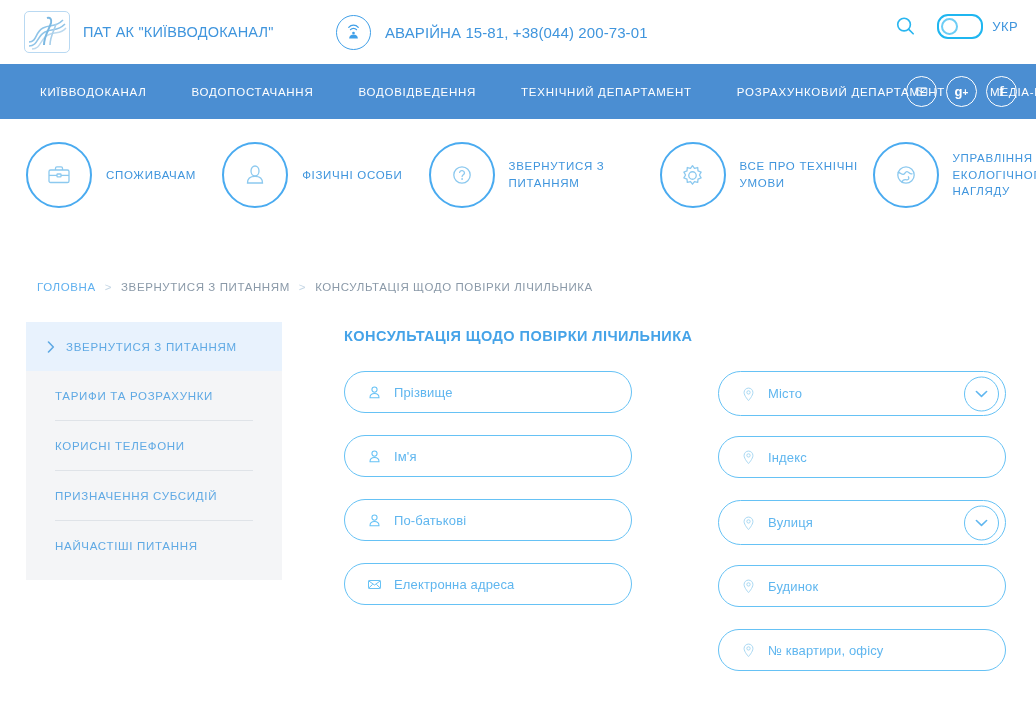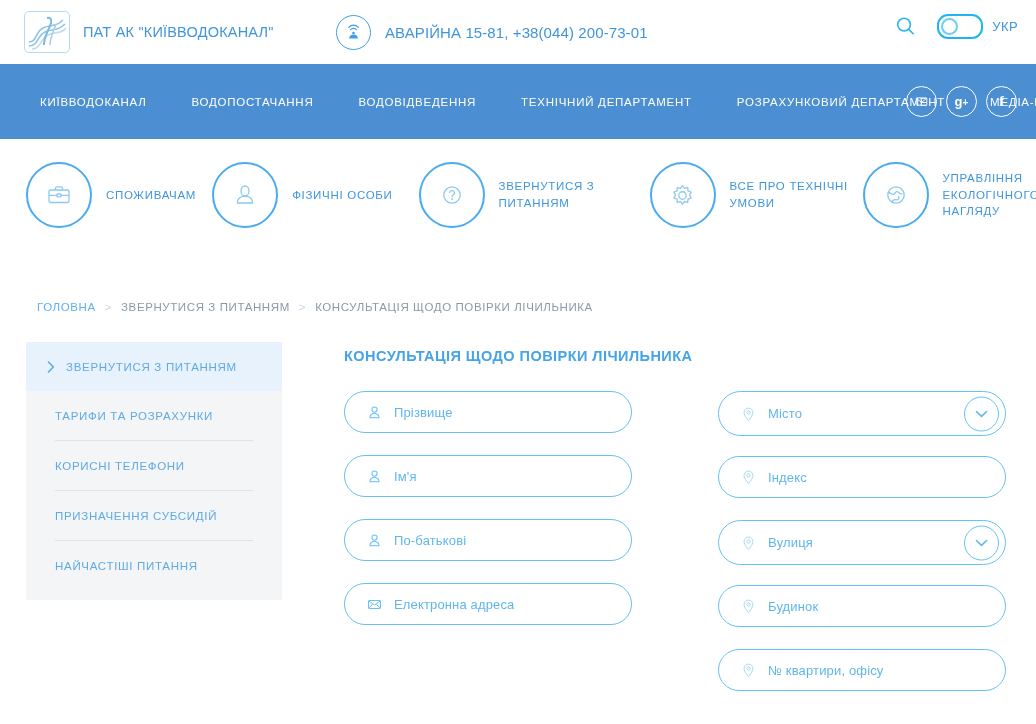--- a/index.html
+++ b/index.html
@@ -117,21 +117,21 @@
     box-sizing: content-box;
   }
   .lang-label {
     font-size: 13px;
     color: #3f95dd;
     letter-spacing: .4px;
   }
 
   
   .navbar {
-    height: 75px;
+    height: 55px;
     background: #4b8ed2;
     display: flex;
     align-items: center;
     position: relative;
   }
   .nav-items {
     display: flex;
     align-items: center;
     margin-left: 40px;
     gap: 0;
@@ -389,21 +389,21 @@
       <span style="font-size:13px;font-weight:bold;line-height:1;">g<span style="font-size:10px;">+</span></span>
     </div>
     <div class="social-btn">
       <span style="font-size:14px;font-weight:bold;line-height:1;font-family:'Liberation Serif',serif;">f</span>
     </div>
   </div>
 </div>
 
 <div class="quicklinks">
 
-  <div class="ql" style="margin-right:16px;">
+  <div class="ql" style="margin-right:26px;">
     <div class="ql-circle">
       <svg width="26" height="26" viewBox="0 0 26 26" fill="none" stroke="#8cc9ef" stroke-width="1.3">
         <rect x="3" y="8" width="20" height="12.5" rx="1.6"></rect>
         <path d="M9.5 8 V6.2 a1.4 1.4 0 0 1 1.4-1.4 h4.2 a1.4 1.4 0 0 1 1.4 1.4 V8"></path>
         <path d="M3 13.4 h20"></path>
         <rect x="11" y="12" width="4" height="2.8" rx=".6" fill="#ffffff"></rect>
       </svg>
     </div>
     <div class="ql-label">СПОЖИВАЧАМ</div>
   </div>

